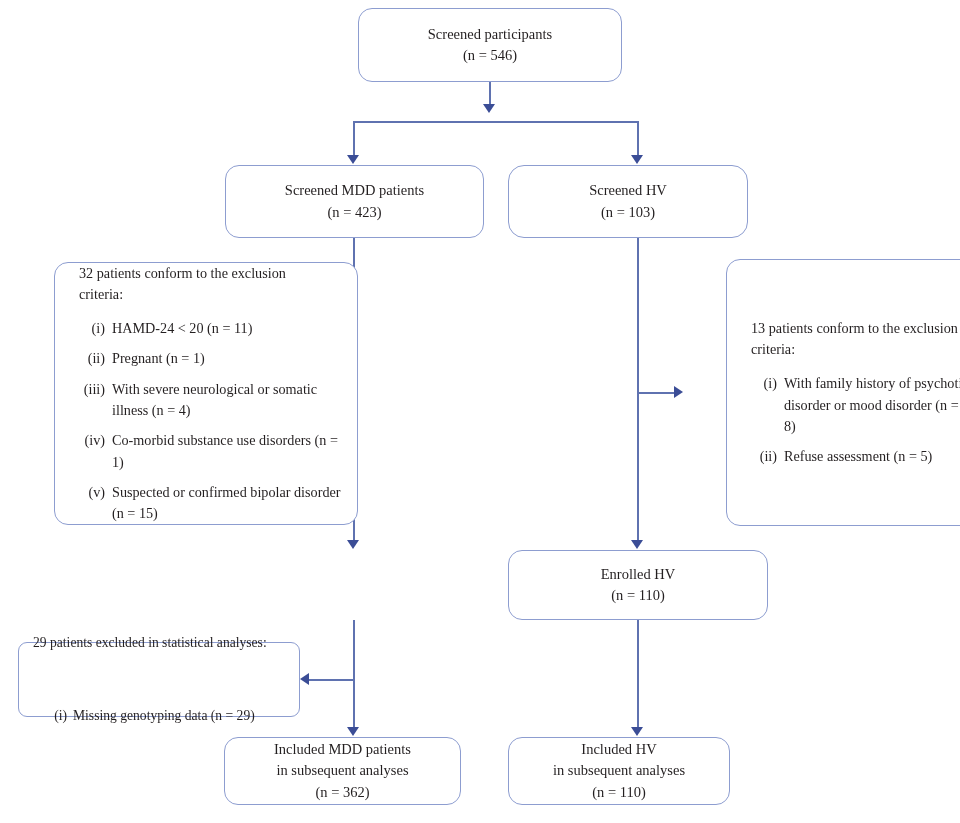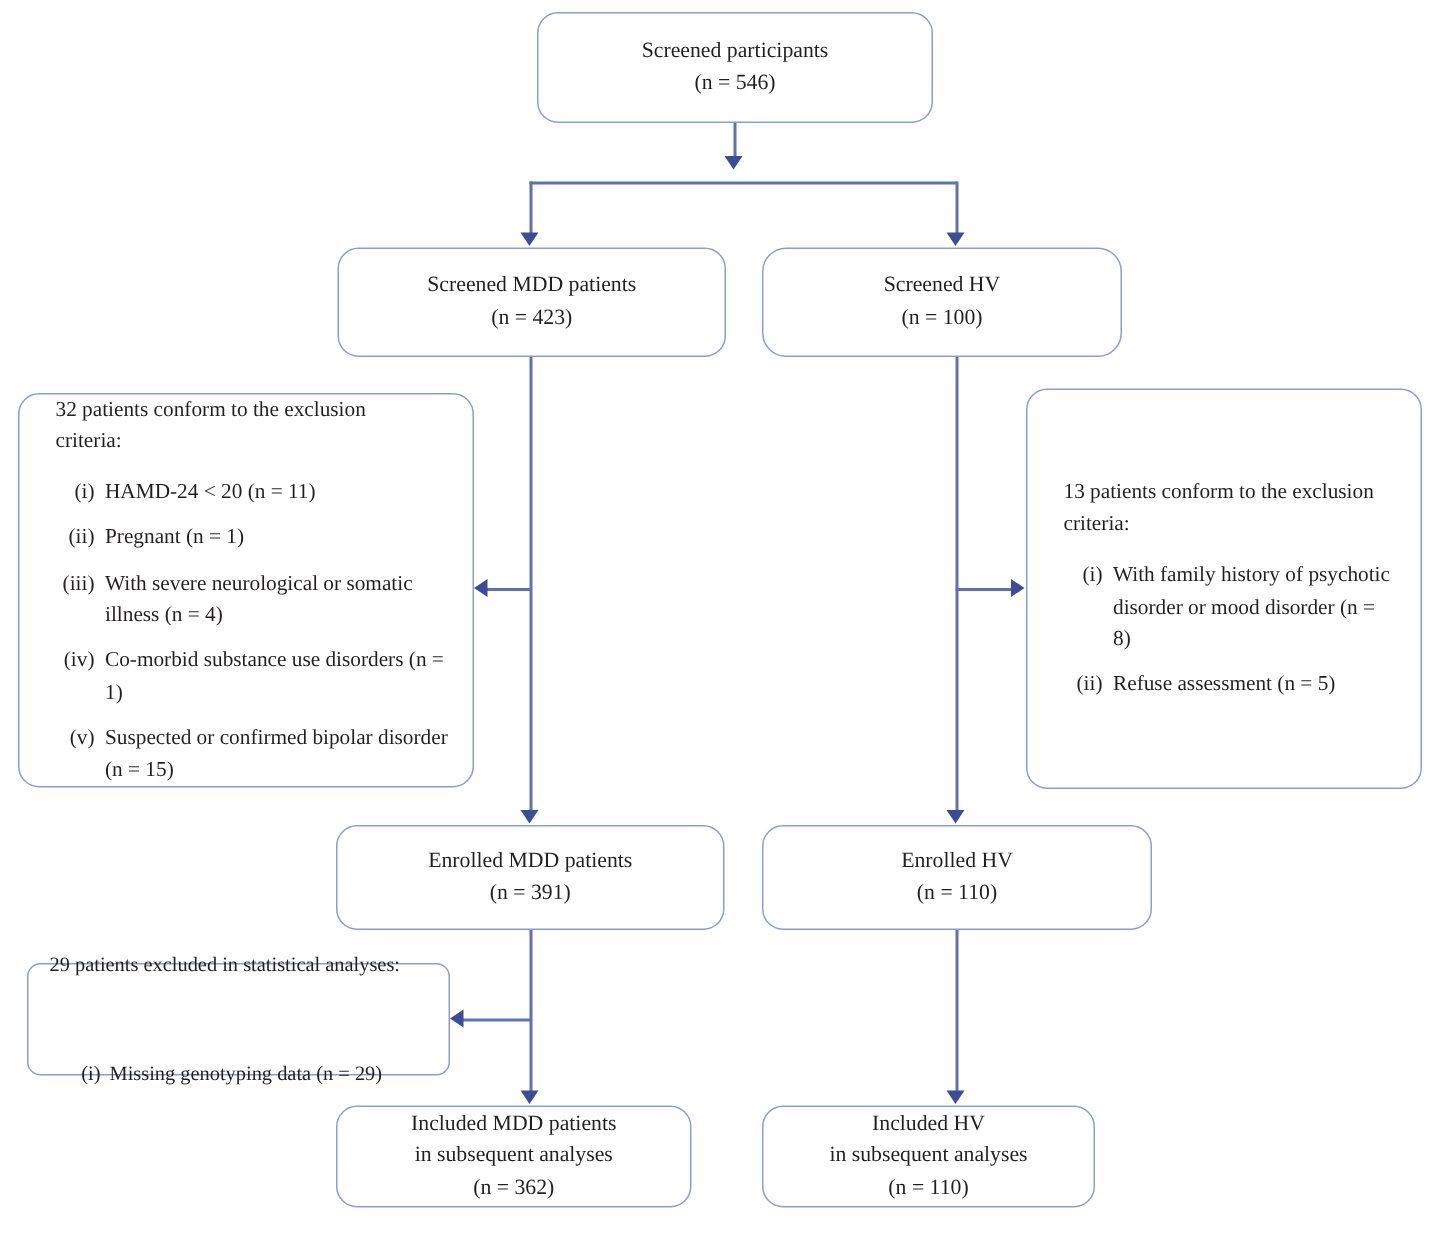--- a/index.html
+++ b/index.html
@@ -43,20 +43,21 @@
     box-sizing: border-box;
     border: 1.3px solid #8d9dd0;
     border-radius: 14px;
     background: #ffffff;
     display: flex;
     flex-direction: column;
     justify-content: center;
     font-size: 14.2px;
     line-height: 1.5;
     color: #231f20;
+    margin-left: 42px;
   }
   .sidebox .head {
     padding: 0 22px 0 24px;
     margin-bottom: 13px;
   }
   .sidebox .crit-list {
     margin: 0;
     padding: 0;
     list-style: none;
   }
@@ -143,21 +144,21 @@
   <div class="vline" style="left:637px; top:121px; height:38px;"></div>
   <div class="arrow down" style="left:631px; top:155px;"></div>
 
   <div class="node" style="left:225px; top:165px; width:259px; height:73px;">
     <span class="line">Screened MDD patients</span>
     <span class="line">(n = 423)</span>
   </div>
 
   <div class="node" style="left:508px; top:165px; width:240px; height:73px;border-radius:16px;">
     <span class="line">Screened HV</span>
-    <span class="line">(n = 100)</span>
+    <span class="line">(n = 103)</span>
   </div>
 
   <div class="vline" style="left:353px; top:238px; height:306px;"></div>
   <div class="arrow down" style="left:347px; top:540px;"></div>
 
   <div class="vline" style="left:637px; top:238px; height:306px;"></div>
   <div class="arrow down" style="left:631px; top:540px;"></div>
 
   <div class="hline" style="left:324px; top:392px; width:30px; height:1.6px;"></div>
   <div class="arrow left" style="left:316px; top:386px;"></div>
@@ -204,24 +205,20 @@
         <span class="rn">(i)</span>
         <span class="ctext">With family history of psychotic disorder or mood disorder (n = 8)</span>
       </li>
       <li class="crit">
         <span class="rn">(ii)</span>
         <span class="ctext">Refuse assessment (n = 5)</span>
       </li>
     </ul>
   </div>
 
-  <div class="node" style="left:224px; top:550px; width:259px; height:70px;">
-    <span class="line">Enrolled MDD patients</span>
-    <span class="line">(n = 391)</span>
-  </div>
 
   <div class="node" style="left:508px; top:550px; width:260px; height:70px;">
     <span class="line">Enrolled HV</span>
     <span class="line">(n = 110)</span>
   </div>
 
   <div class="vline" style="left:353px; top:620px; height:112px;"></div>
   <div class="arrow down" style="left:347px; top:727px;"></div>
 
   <div class="vline" style="left:637px; top:620px; height:112px;"></div>

